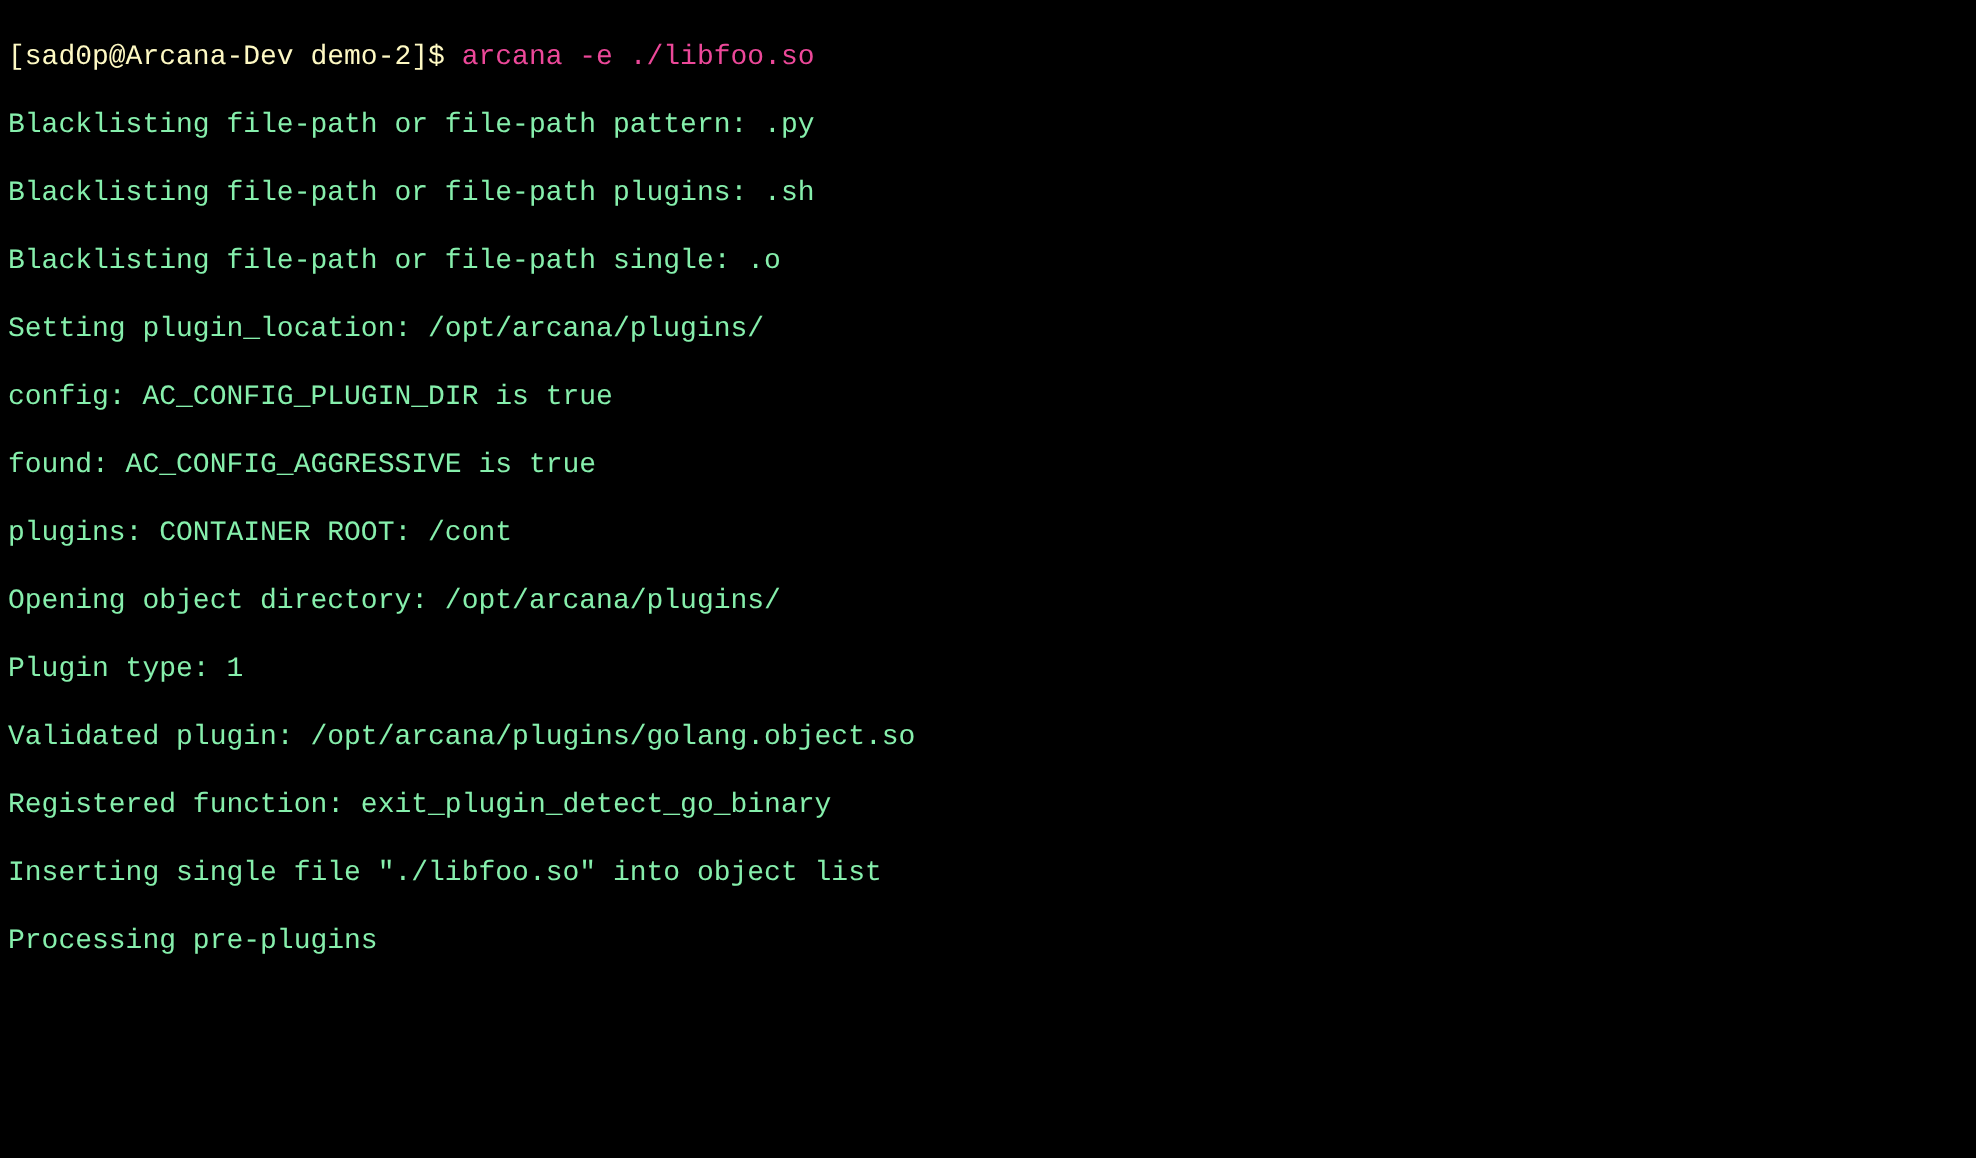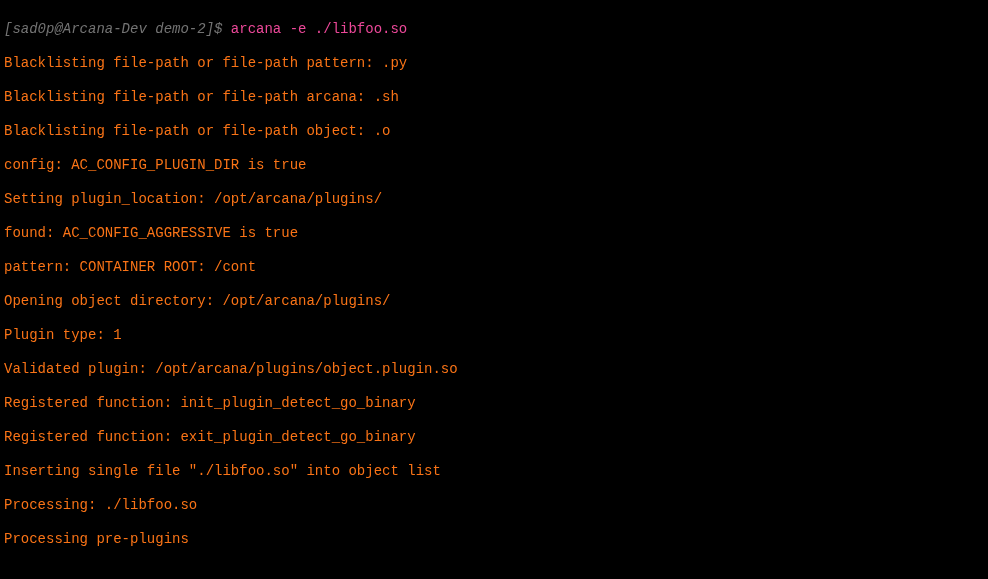--- a/index.html
+++ b/index.html
@@ -18,49 +18,46 @@
       overflow: hidden;
       color: #ffffff;
     }
     .terminal {
       white-space: pre;
     }
     .line {
       display: block;
     }
     .prompt-user {
-      color: #737373;
-      font-style: italic;
+      color: #fef9c3;
     }
     .command {
       color: #ec4899;
     }
     .output {
-      color: #f97316;
+      color: #86efac;
     }
   </style>
 </head>
 <body>
 
 <div class="terminal">
 <span class="line"><span class="prompt-user">[sad0p@Arcana-Dev demo-2]$ </span><span class="command">arcana -e ./libfoo.so</span></span>
 <span class="line output">Blacklisting file-path or file-path pattern: .py</span>
-<span class="line output">Blacklisting file-path or file-path arcana: .sh</span>
-<span class="line output">Blacklisting file-path or file-path object: .o</span>
+<span class="line output">Blacklisting file-path or file-path plugins: .sh</span>
+<span class="line output">Blacklisting file-path or file-path single: .o</span>
+<span class="line output">Setting plugin_location: /opt/arcana/plugins/</span>
 <span class="line output">config: AC_CONFIG_PLUGIN_DIR is true</span>
-<span class="line output">Setting plugin_location: /opt/arcana/plugins/</span>
 <span class="line output">found: AC_CONFIG_AGGRESSIVE is true</span>
-<span class="line output">pattern: CONTAINER ROOT: /cont</span>
+<span class="line output">plugins: CONTAINER ROOT: /cont</span>
 <span class="line output">Opening object directory: /opt/arcana/plugins/</span>
 <span class="line output">Plugin type: 1</span>
-<span class="line output">Validated plugin: /opt/arcana/plugins/object.plugin.so</span>
-<span class="line output">Registered function: init_plugin_detect_go_binary</span>
+<span class="line output">Validated plugin: /opt/arcana/plugins/golang.object.so</span>
 <span class="line output">Registered function: exit_plugin_detect_go_binary</span>
 <span class="line output">Inserting single file "./libfoo.so" into object list</span>
-<span class="line output">Processing: ./libfoo.so</span>
 <span class="line output">Processing pre-plugins</span>
 
 
 
 
 
 
 
 
 

